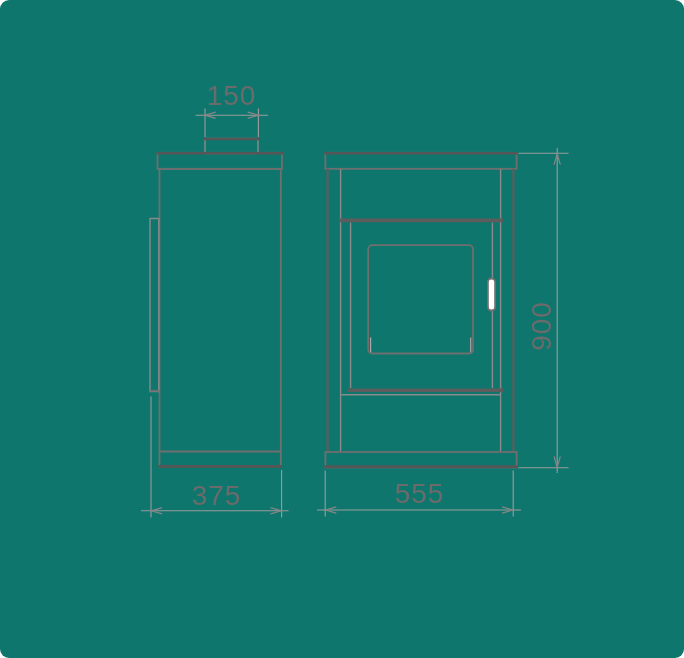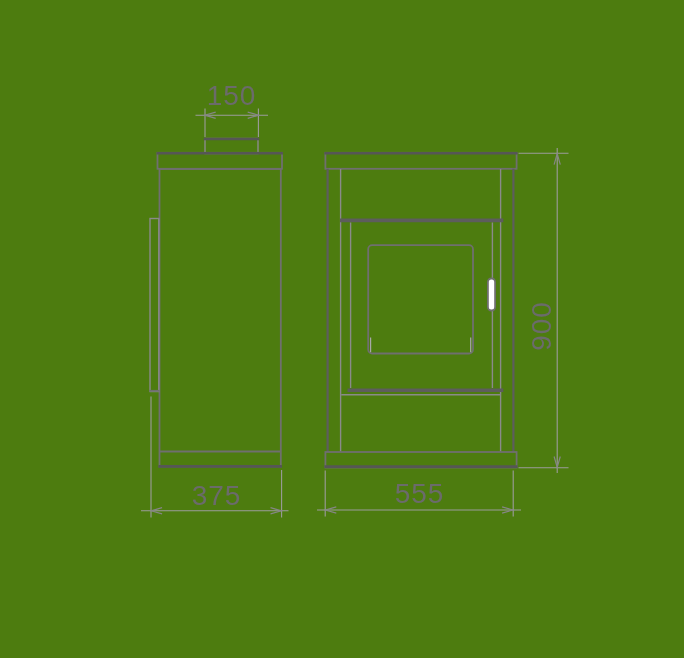--- a/index.html
+++ b/index.html
@@ -1,18 +1,18 @@
 <!DOCTYPE html>
 <html style="--background: #ffffff; --outline-strong: #565656; --outline-light: #8a8a8a; --dimension-line: #9c9c9c; --dimension-text: #6b6b6b;"><head>
 <meta charset="utf-8">
 <style>
   html,body{margin:0;padding:0;background:#ffffff;}
   .canvas{
-    position:relative;width:684px;height:658px;background:#4d7c0f;
-    font-family:"Liberation Sans", sans-serif;overflow:hidden;
+    position:relative;width:684px;height:658px;background:#0f766e;
+    font-family:"Liberation Sans", sans-serif;overflow:hidden;border-radius:9px;
   }
   .canvas svg{position:absolute;left:0;top:0;}
   .s-thick{stroke:var(--outline-strong,#565656);stroke-width:2.6;fill:none;stroke-linecap:butt;}
   .s-thick2{stroke:#5d5d5d;stroke-width:2.2;fill:none;}
   .s-band{stroke:#5d5d5d;stroke-width:3.6;fill:none;}
   .s-med{stroke:#6f6f6f;stroke-width:1.8;fill:none;}
   .s-thin{stroke:var(--outline-light,#8a8a8a);stroke-width:1.4;fill:none;}
   .s-faint{stroke:#a8a8a8;stroke-width:1.2;fill:none;}
   .s-dim{stroke:var(--dimension-line,#9c9c9c);stroke-width:1.1;fill:none;}
   .s-arrow{stroke:#868686;stroke-width:1.2;fill:none;stroke-linejoin:miter;}

